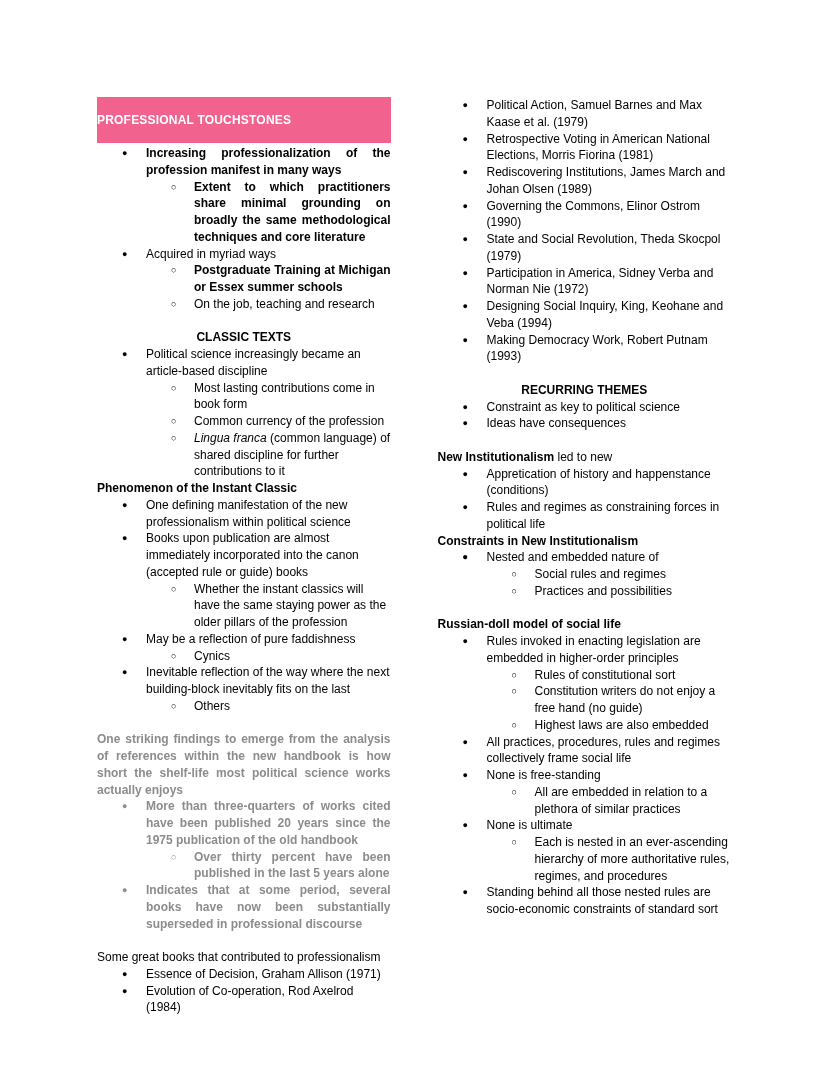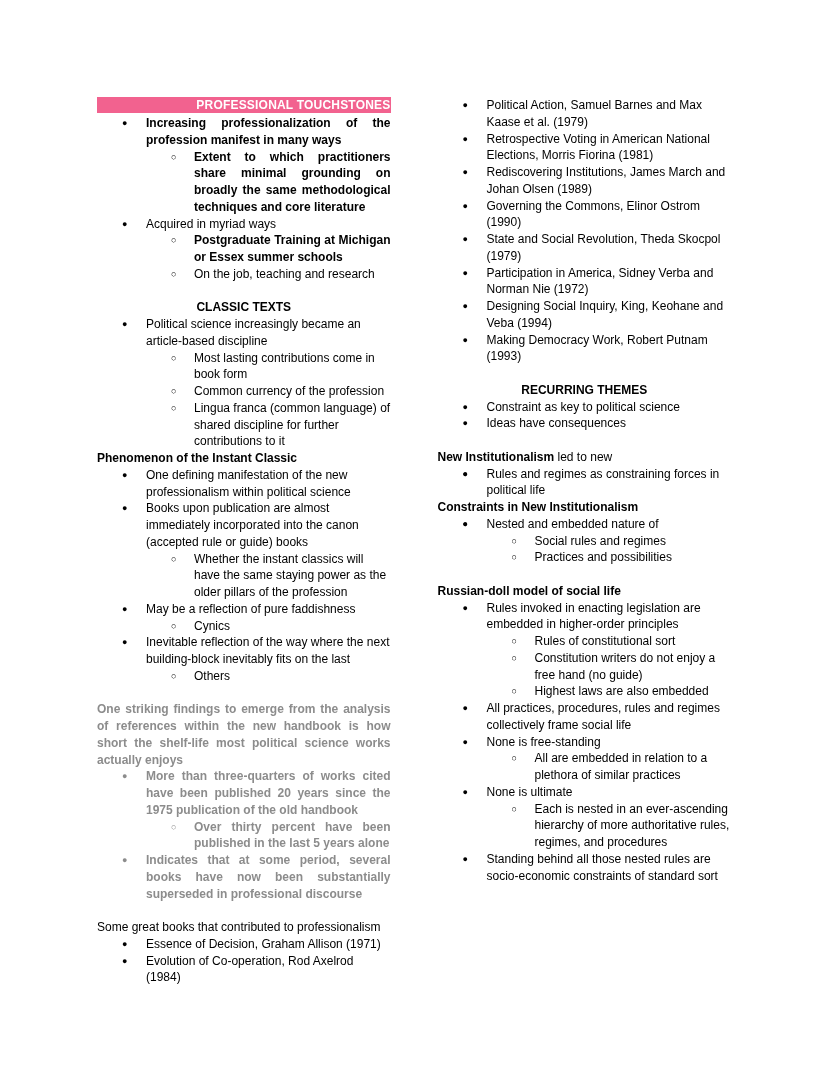--- a/index.html
+++ b/index.html
@@ -22,23 +22,23 @@
     width: 634px;
     display: flex;
     gap: 47px;
   }
   .column { width: 293.5px; }
 
   .banner {
     background: var(--banner-bg, #f2628f);
     color: var(--banner-fg, #ffffff);
     font-weight: bold;
-    text-align: right;
+    text-align: left;
     line-height: 14px;
-    padding: 1px 0;
+    padding: 16px 0;
     margin-bottom: 2px;
     letter-spacing: 0.2px;
   }
   .hcenter { font-weight: bold; text-align: center; }
   .hleft   { font-weight: bold; }
   .muted   { color: var(--muted, #8c8c8c); }
   .justify { text-align: justify; font-weight: bold; }
   .bold    { font-weight: normal; }
   .blank   { height: 16.75px; }
 
@@ -90,21 +90,21 @@
         <div class="li l2">
           <span class="marker">○</span>
           <div class="li-text">Most lasting contributions come in book form</div>
         </div>
         <div class="li l2">
           <span class="marker">○</span>
           <div class="li-text">Common currency of the profession</div>
         </div>
         <div class="li l2">
           <span class="marker">○</span>
-          <div class="li-text"><span style="">Lingua franca</span><span> (common language) of shared discipline for further contributions to it</span></div>
+          <div class="li-text"><span style="font-style: italic;">Lingua franca</span><span> (common language) of shared discipline for further contributions to it</span></div>
         </div>
         <div class="hleft">Phenomenon of the Instant Classic</div>
         <div class="li l1">
           <span class="marker">●</span>
           <div class="li-text">One defining manifestation of the new professionalism within political science</div>
         </div>
         <div class="li l1">
           <span class="marker">●</span>
           <div class="li-text">Books upon publication are almost immediately incorporated into the canon (accepted rule or guide) books</div>
         </div>
@@ -193,20 +193,21 @@
           <div class="li-text">Constraint as key to political science</div>
         </div>
         <div class="li l1">
           <span class="marker">●</span>
           <div class="li-text">Ideas have consequences</div>
         </div>
         <div class="blank"></div>
         <div class="para"><span style="font-weight: bold; text-align: right;">New Institutionalism</span><span> led to new</span></div>
         <div class="li l1">
           <span class="marker">●</span>
+          <div class="li-text">Appretication of history and happenstance (conditions)</div>
         </div>
         <div class="li l1">
           <span class="marker">●</span>
           <div class="li-text">Rules and regimes as constraining forces in political life</div>
         </div>
         <div class="hleft">Constraints in New Institutionalism</div>
         <div class="li l1">
           <span class="marker">●</span>
         </div>
         <div class="li l1">

